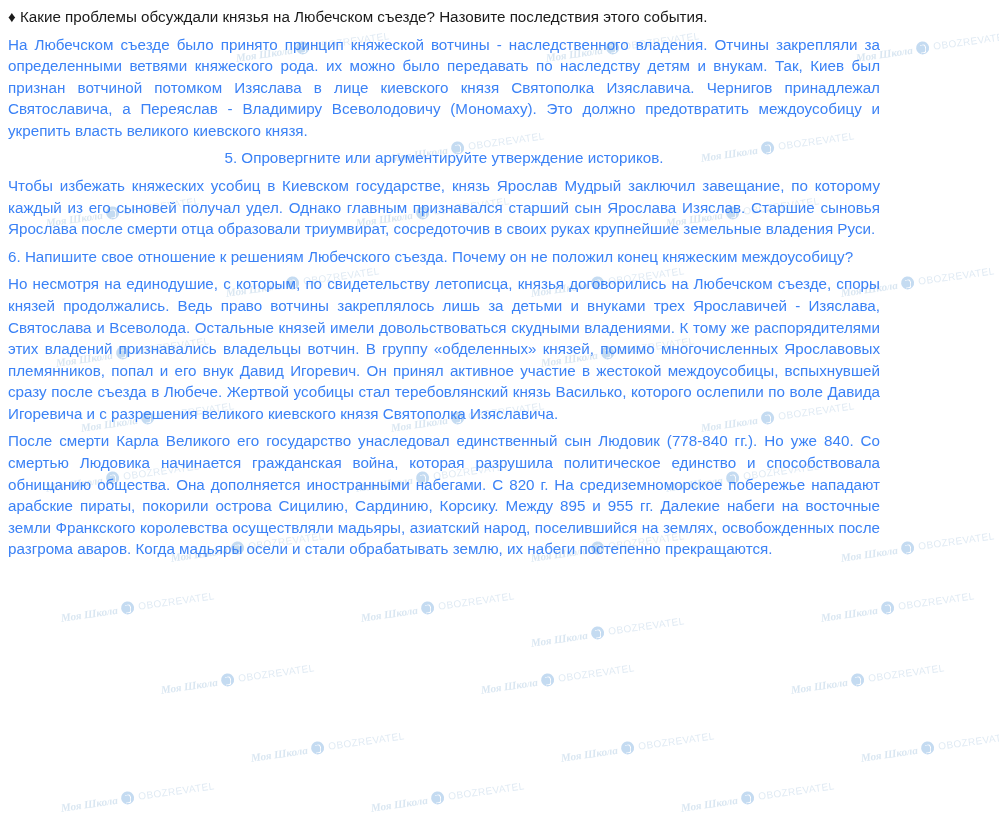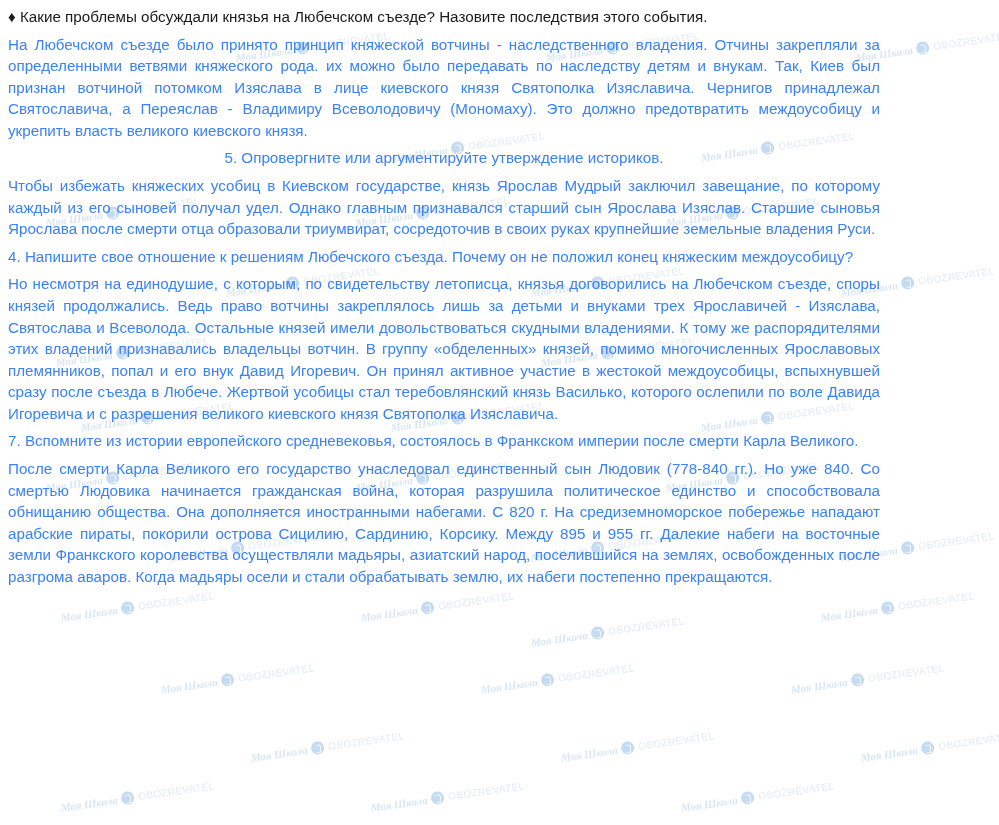--- a/index.html
+++ b/index.html
@@ -272,17 +272,16 @@
   </div>
 
 <div class="page">
   <div class="bullet">
     <span>♦</span>
     <span>Какие проблемы обсуждали князья на Любечском съезде? Назовите последствия этого события.</span>
   </div>
   <p>На Любечском съезде было принято принцип княжеской вотчины - наследственного владения. Отчины закрепляли за определенными ветвями княжеского рода. их можно было передавать по наследству детям и внукам. Так, Киев был признан вотчиной потомком Изяслава в лице киевского князя Святополка Изяславича. Чернигов принадлежал Святославича, а Переяслав - Владимиру Всеволодовичу (Мономаху). Это должно предотвратить междоусобицу и укрепить власть великого киевского князя.</p>
   <p class="lead">5. Опровергните или аргументируйте утверждение историков.</p>
   <p>Чтобы избежать княжеских усобиц в Киевском государстве, князь Ярослав Мудрый заключил завещание, по которому каждый из его сыновей получал удел. Однако главным признавался старший сын Ярослава Изяслав. Старшие сыновья Ярослава после смерти отца образовали триумвират, сосредоточив в своих руках крупнейшие земельные владения Руси.</p>
-  <p>4. Напишите свое отношение к решениям Любечского съезда. Почему он не положил конец княжеским междоусобицу?</p>
+  <p>6. Напишите свое отношение к решениям Любечского съезда. Почему он не положил конец княжеским междоусобицу?</p>
   <p>Но несмотря на единодушие, с которым, по свидетельству летописца, князья договорились на Любечском съезде, споры князей продолжались. Ведь право вотчины закреплялось лишь за детьми и внуками трех Ярославичей - Изяслава, Святослава и Всеволода. Остальные князей имели довольствоваться скудными владениями. К тому же распорядителями этих владений признавались владельцы вотчин. В группу «обделенных» князей, помимо многочисленных Ярославовых племянников, попал и его внук Давид Игоревич. Он принял активное участие в жестокой междоусобицы, вспыхнувшей сразу после съезда в Любече. Жертвой усобицы стал теребовлянский князь Василько, которого ослепили по воле Давида Игоревича и с разрешения великого киевского князя Святополка Изяславича.</p>
-  <p>7. Вспомните из истории европейского средневековья, состоялось в Франкском империи после смерти Карла Великого.</p>
   <p>После смерти Карла Великого его государство унаследовал единственный сын Людовик (778-840 гг.). Но уже 840. Со смертью Людовика начинается гражданская война, которая разрушила политическое единство и способствовала обнищанию общества. Она дополняется иностранными набегами. С 820 г. На средиземноморское побережье нападают арабские пираты, покорили острова Сицилию, Сардинию, Корсику. Между 895 и 955 гг. Далекие набеги на восточные земли Франкского королевства осуществляли мадьяры, азиатский народ, поселившийся на землях, освобожденных после разгрома аваров. Когда мадьяры осели и стали обрабатывать землю, их набеги постепенно прекращаются.</p>
 </div>
 
 </body></html>

